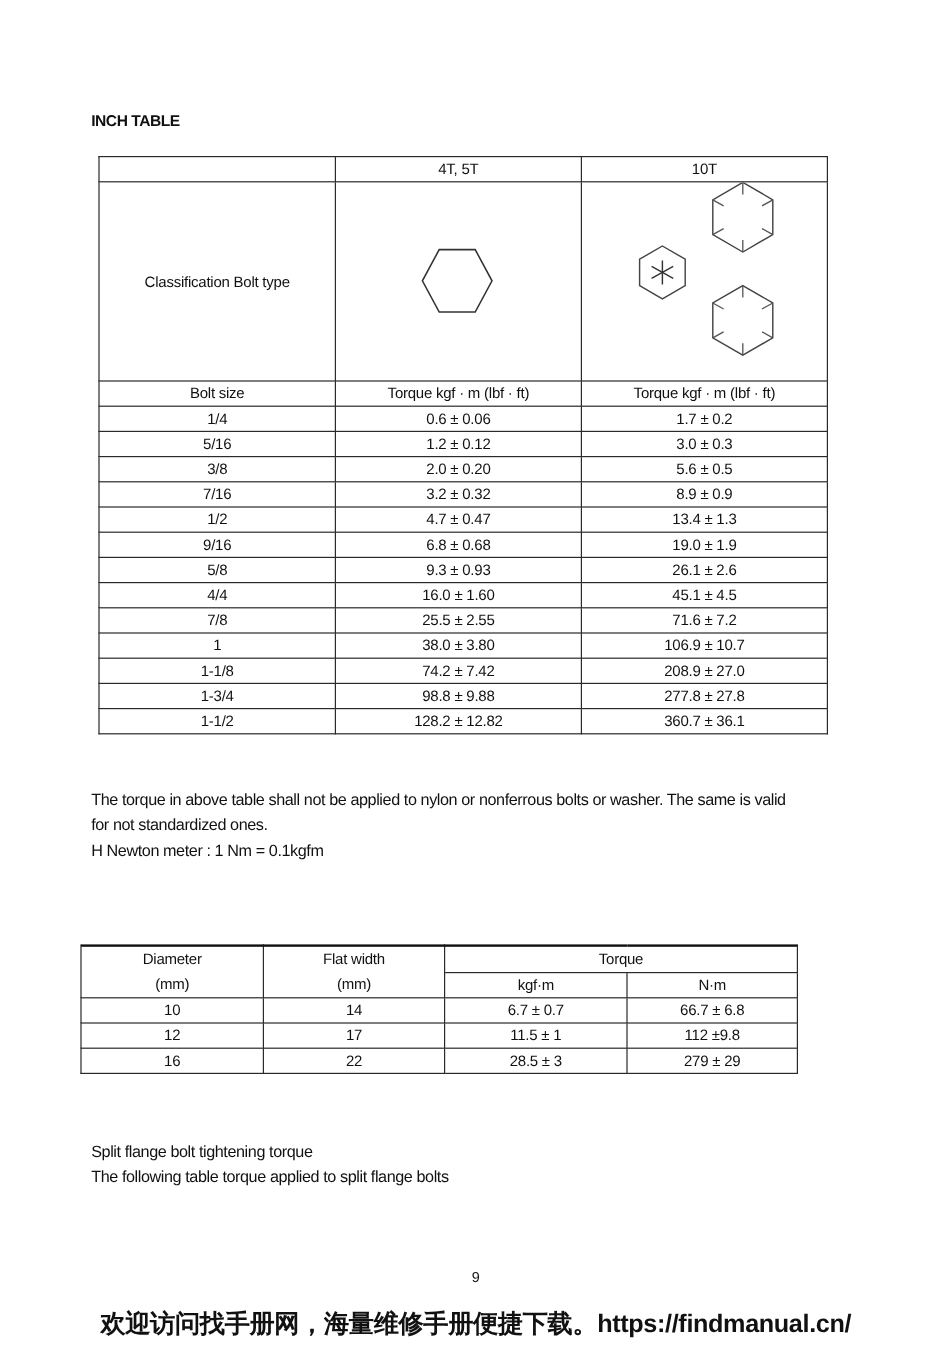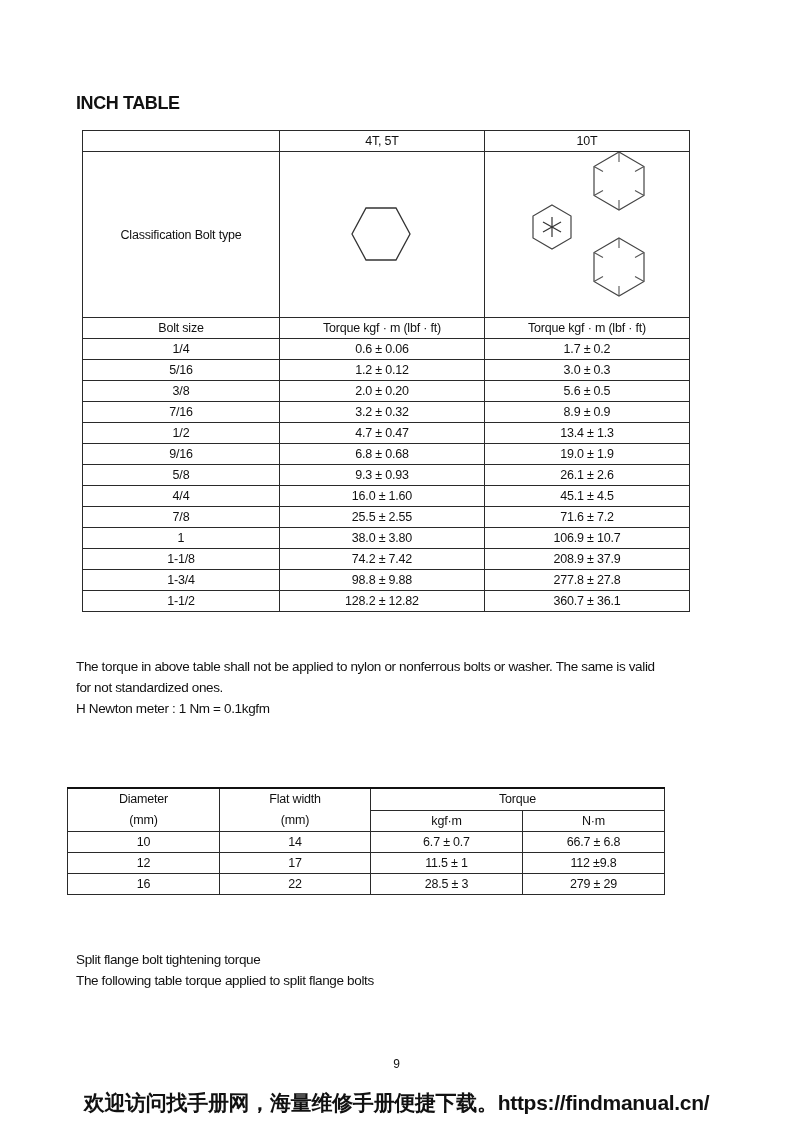--- a/index.html
+++ b/index.html
@@ -2,21 +2,21 @@
 <html><head>
 <meta charset="utf-8">
 <style>
   html, body { margin: 0; padding: 0; background: #ffffff; }
   body {
     width: 793px; height: 1122px; position: relative; overflow: hidden;
     font-family: "Liberation Sans", sans-serif; color: #111111;
   }
   .abs { position: absolute; }
   .heading {
-    left: 76px; top: 93px; font-size: 18px; font-weight: bold;
+    left: 76px; top: 93px; font-size: 13px; font-weight: bold;
     letter-spacing: -0.4px;
   }
   table { border-collapse: collapse; position: absolute; table-layout: fixed; }
   td, th {
     border: 1px solid #2a2a2a; font-size: 12.5px; font-weight: normal;
     text-align: center; padding: 0; letter-spacing: -0.2px;
     line-height: 20px; height: 20px; color: #111;
   }
   #inch-table { left: 82px; top: 130px; width: 607px; }
   #inch-table td.img-cell { height: 165px; padding: 0; position: relative; }
@@ -145,21 +145,21 @@
         <td>71.6 ± 7.2</td>
       </tr>
   <tr>
         <td>1</td>
         <td>38.0 ± 3.80</td>
         <td>106.9 ± 10.7</td>
       </tr>
   <tr>
         <td>1-1/8</td>
         <td>74.2 ± 7.42</td>
-        <td>208.9 ± 37.9</td>
+        <td>208.9 ± 27.0</td>
       </tr>
   <tr>
         <td>1-3/4</td>
         <td>98.8 ± 9.88</td>
         <td>277.8 ± 27.8</td>
       </tr>
   <tr>
         <td>1-1/2</td>
         <td>128.2 ± 12.82</td>
         <td>360.7 ± 36.1</td>

